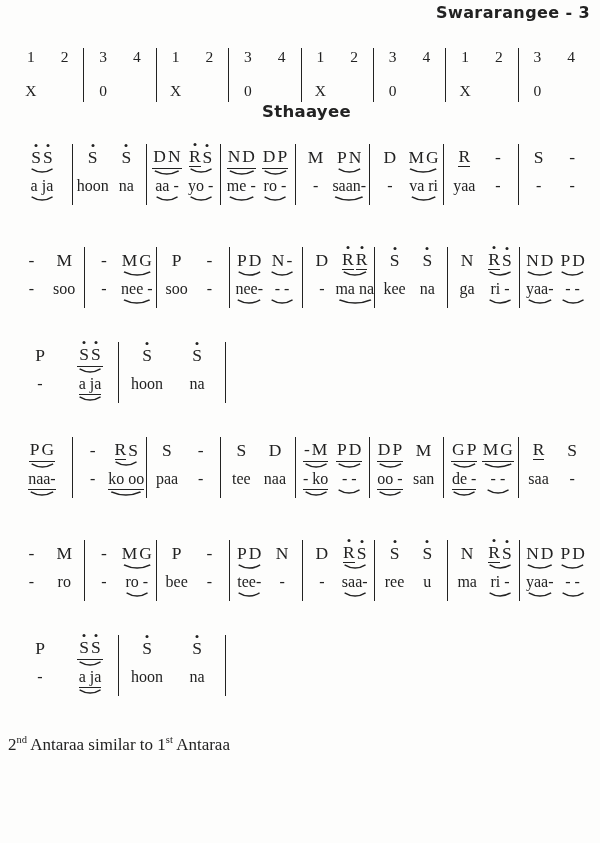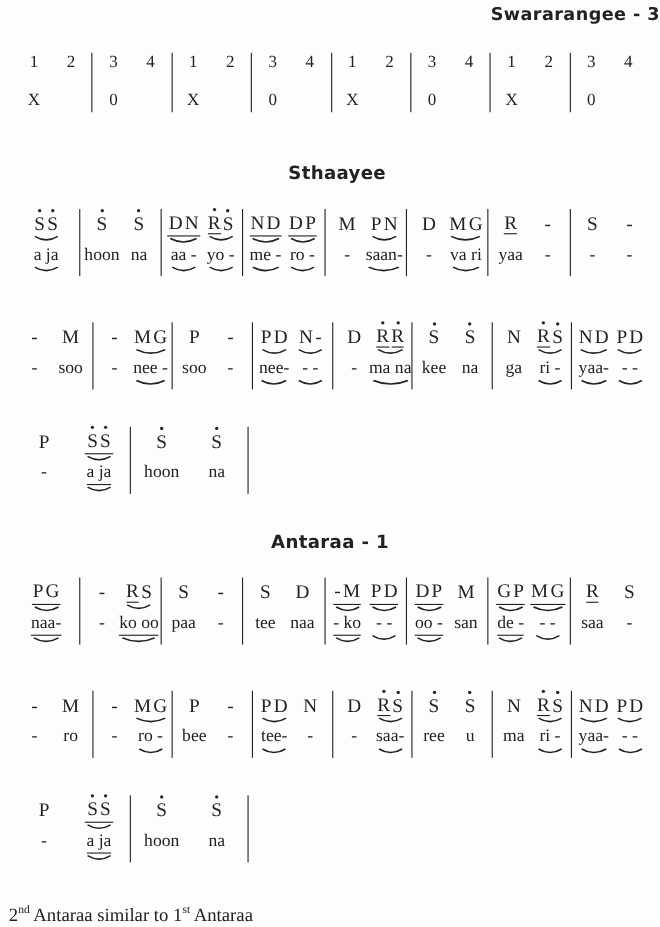--- a/index.html
+++ b/index.html
@@ -3,38 +3,38 @@
 <meta charset="utf-8">
 <style>
   :root{ --ink:#222; --paper:#fdfdfc; }
   html,body{margin:0;padding:0;}
   body{
     width:600px;height:843px;overflow:hidden;position:relative;
     background:var(--paper);color:var(--ink);
     font-family:"Liberation Serif",serif;
   }
   .page-title{
-    position:absolute;top:3px;right:0;
+    position:absolute;top:3px;right:10px;
     font-family:"DejaVu Sans",sans-serif;font-weight:700;
     font-size:16px;letter-spacing:.4px;
   }
   
   .tg{display:flex;margin:48px 10px 0 12px;}
   .tgc{flex:1;display:flex;flex-direction:column;padding:0 2px;}
   .tgc.bar{border-right:1.4px solid var(--ink);}
   .tgnum{display:flex;height:20px;font-size:15.5px;}
   .tgnum span{flex:1;text-align:center;}
   .tgsam{display:flex;height:20px;margin-top:14px;font-size:15.5px;}
   .tgsam span{flex:1;text-align:center;}
   
   .heading{
     text-align:center;font-family:"DejaVu Sans",sans-serif;font-weight:700;
     font-size:16.5px;letter-spacing:.3px;height:22px;
   }
-  .h-sth{margin-top:46px;margin-bottom:20px;padding-left:13px;}
+  .h-sth{margin-bottom:20px;padding-left:13px;}
   .h-ant{margin-top:26px;margin-bottom:20px;}
   
   .nline{display:flex;margin:0 8px 0 12px;}
   .mb-a{margin-bottom:42px;}
   .mb-b{margin-bottom:34px;}
   .nline.partial{width:auto;}
   .nline.partial .cell{flex:0 0 100px;}
   .cell{flex:1;display:flex;padding:0 3px;min-width:0;}
   .cell.c1of8{flex:0.8;}
   .cell.bar{border-right:1.4px solid var(--ink);}
@@ -646,21 +646,20 @@
             <div class="notes">
               <span class="n"><span class="dot"></span>S</span>
             </div>
           </div>
           <div class="lgroup">
             <div class="lyr">na</div>
           </div>
         </div>
       </div>
     </div>
-    <div class="heading h-ant">Antaraa - 1</div>
     <div class="nline mb-a">
       <div class="cell bar c1of8">
         <div class="beat">
           <div class="sgroup">
             <div class="notes">
               <span class="n">P</span>
               <span class="n">G</span>
             </div>
             <div class="gul"></div>
             <svg viewBox="0 0 30 7" preserveAspectRatio="none" class="slur">

